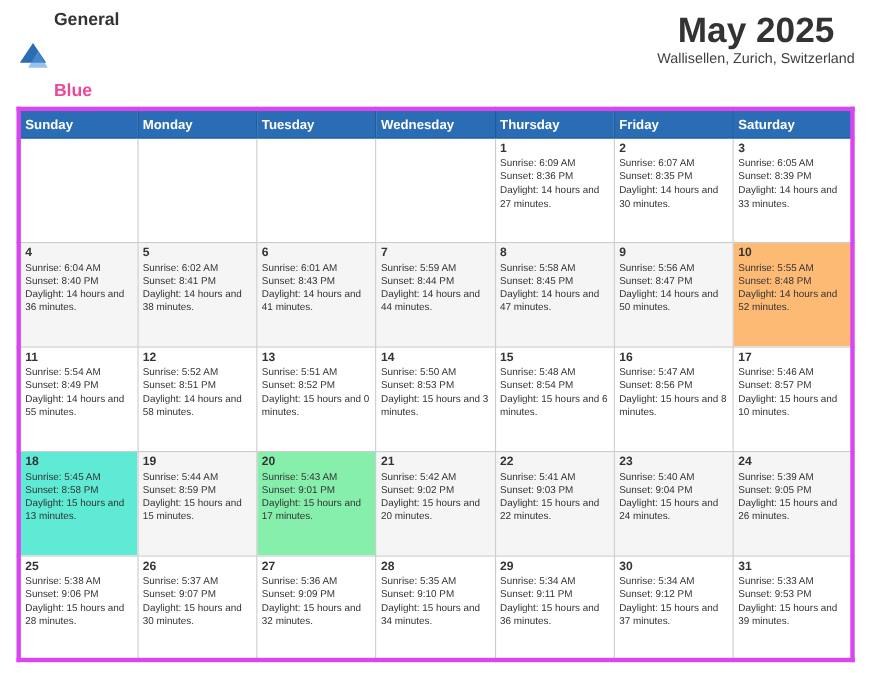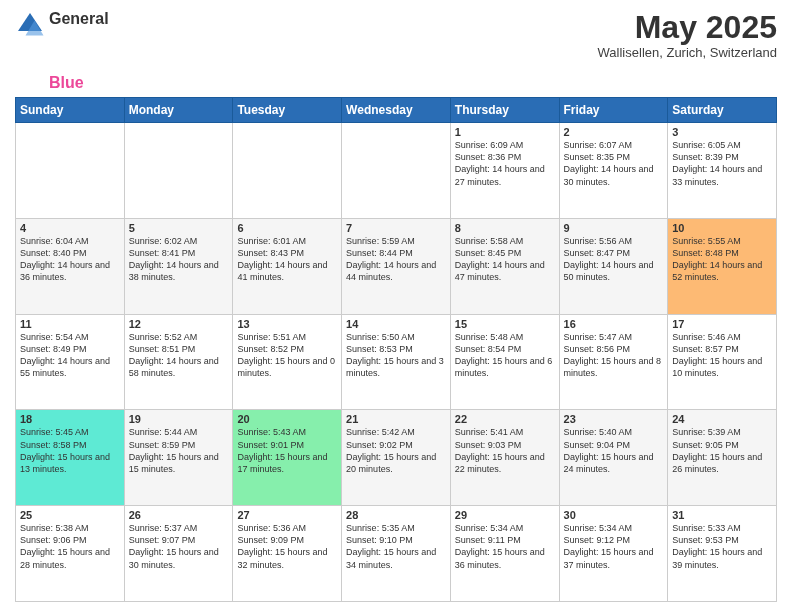--- a/index.html
+++ b/index.html
@@ -18,21 +18,21 @@
       flex-direction: column;
     }
     .header {
       display: flex;
       justify-content: space-between;
       align-items: flex-start;
       margin-bottom: 6px;
     }
     .logo {
       display: flex;
-      align-items: flex-start;
+      align-items: center;
       gap: 4px;
     }
     .logo-text {
       display: flex;
       flex-direction: column;
       line-height: 1.1;
     }
     .logo-general {
       font-size: 16px;
       font-weight: bold;
@@ -42,36 +42,36 @@
       font-size: 16px;
       font-weight: bold;
       color: #ec4899;
       margin-top: 46px;
     }
     .logo-icon {
       width: 30px;
       height: 30px;
     }
     .title-block {
-      text-align: right;
+      text-align: center;
       margin-left: 16px;
     }
     .main-title {
       font-size: 32px;
       font-weight: bold;
       color: #333;
       line-height: 1.1;
     }
     .subtitle {
       font-size: 13px;
       color: #404040;
     }
     .calendar {
       flex: 1;
-      border: 1px solid #d946ef;
+      border: 4px solid #d946ef;
       border-collapse: collapse;
       width: 100%;
       table-layout: fixed;
     }
     .calendar th {
       background-color: #2a6db5;
       color: #fff;
       font-size: 12px;
       font-weight: bold;
       padding: 5px 4px;

